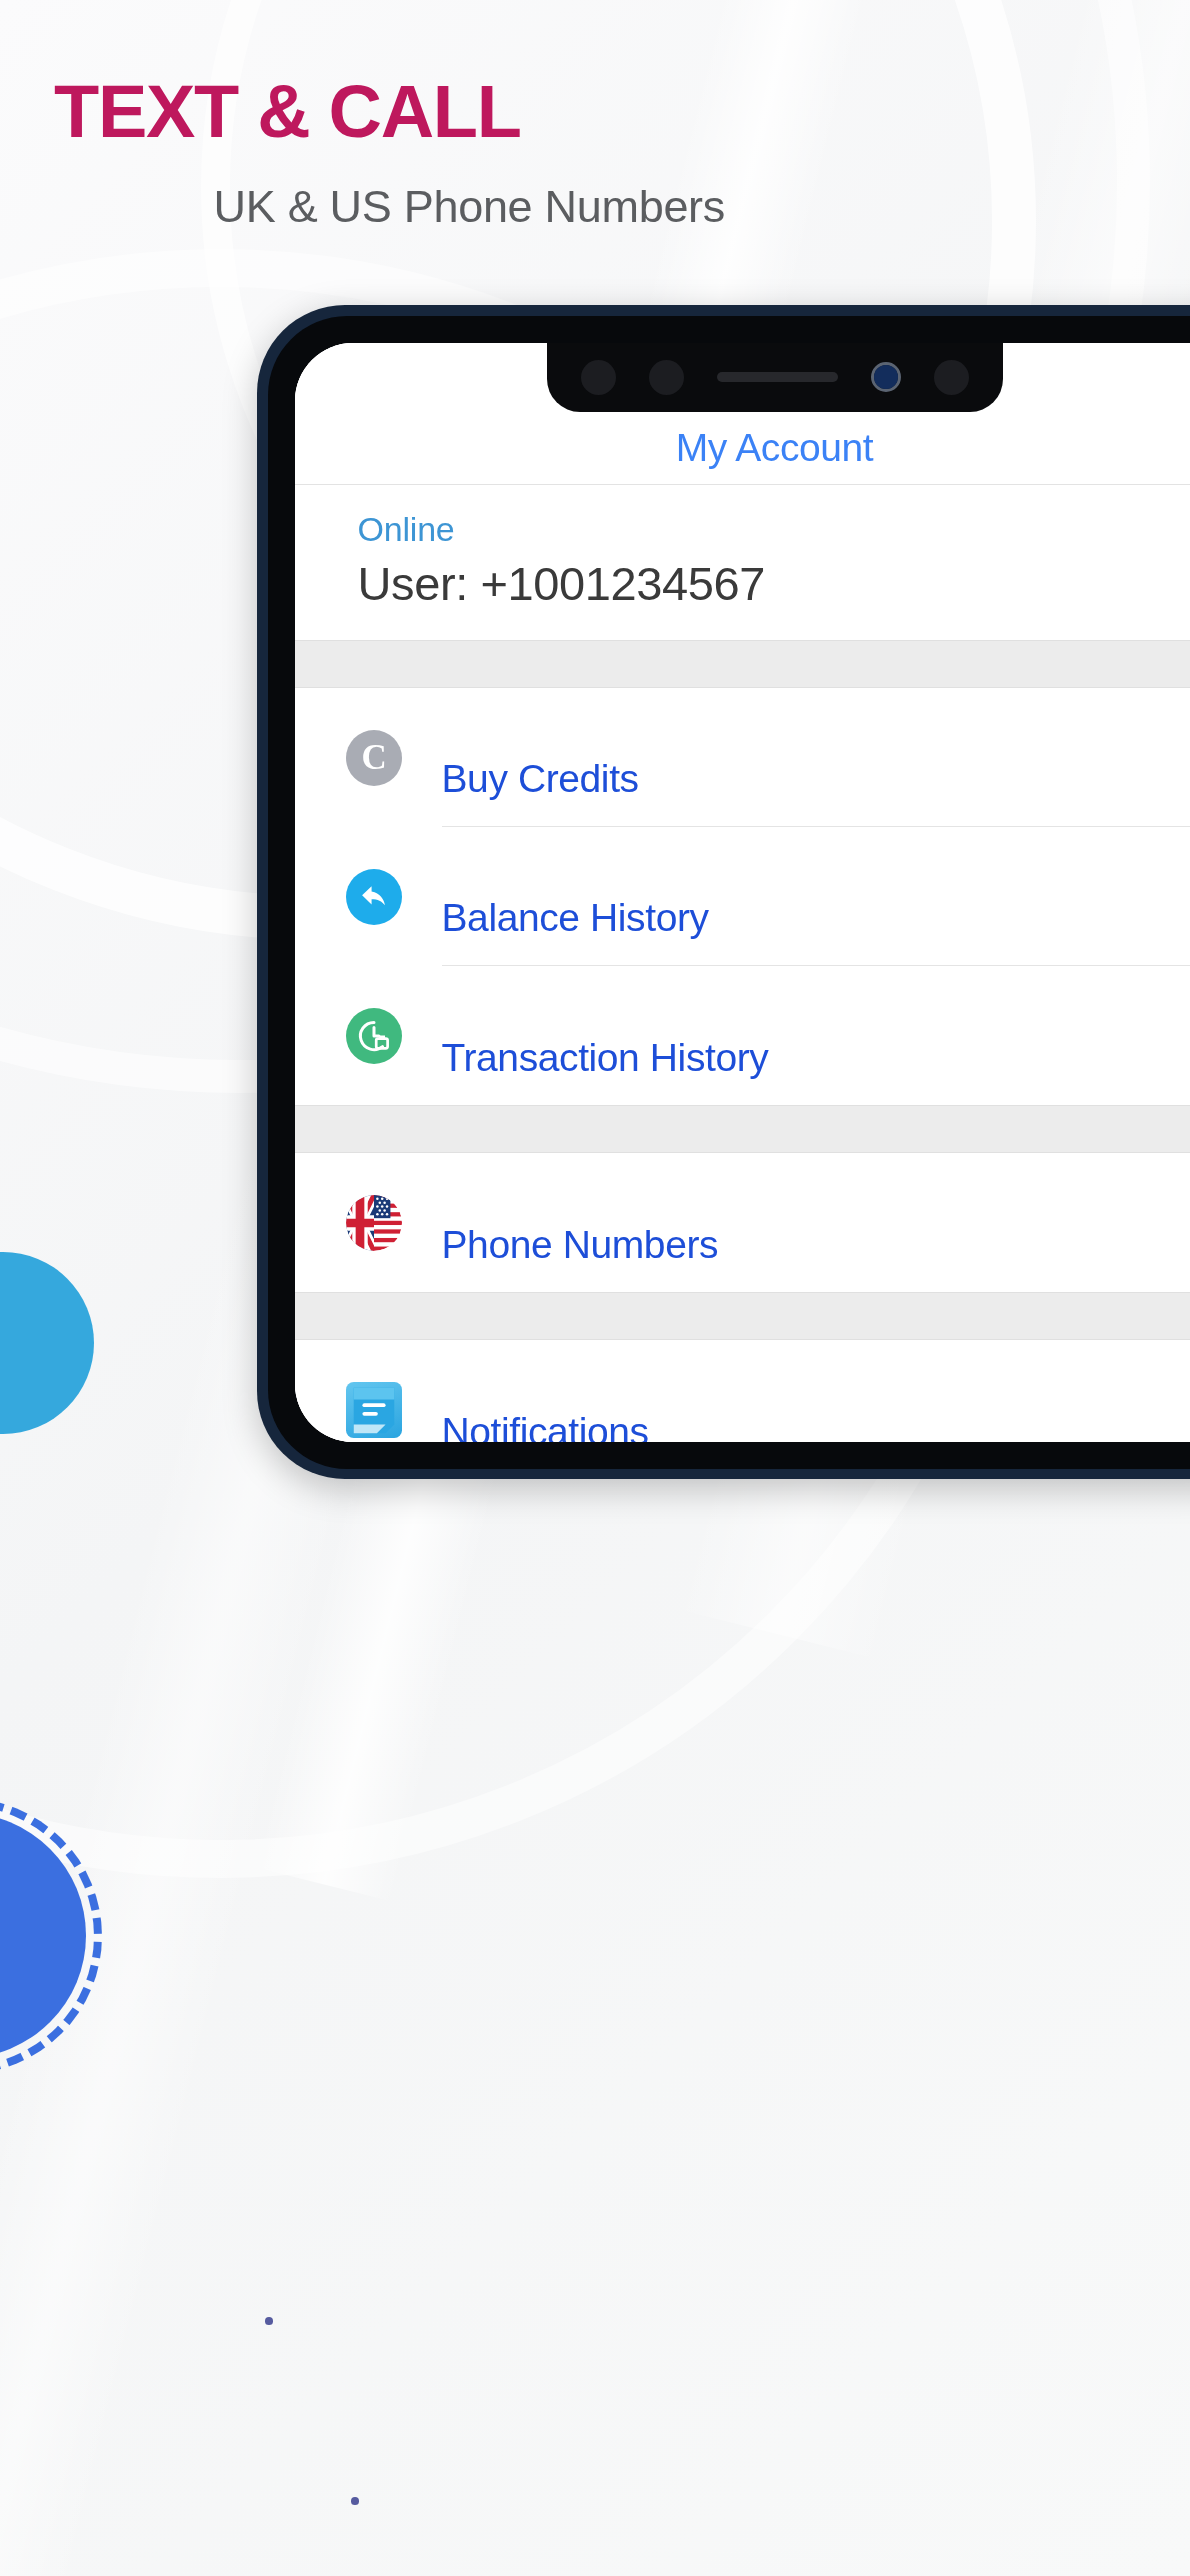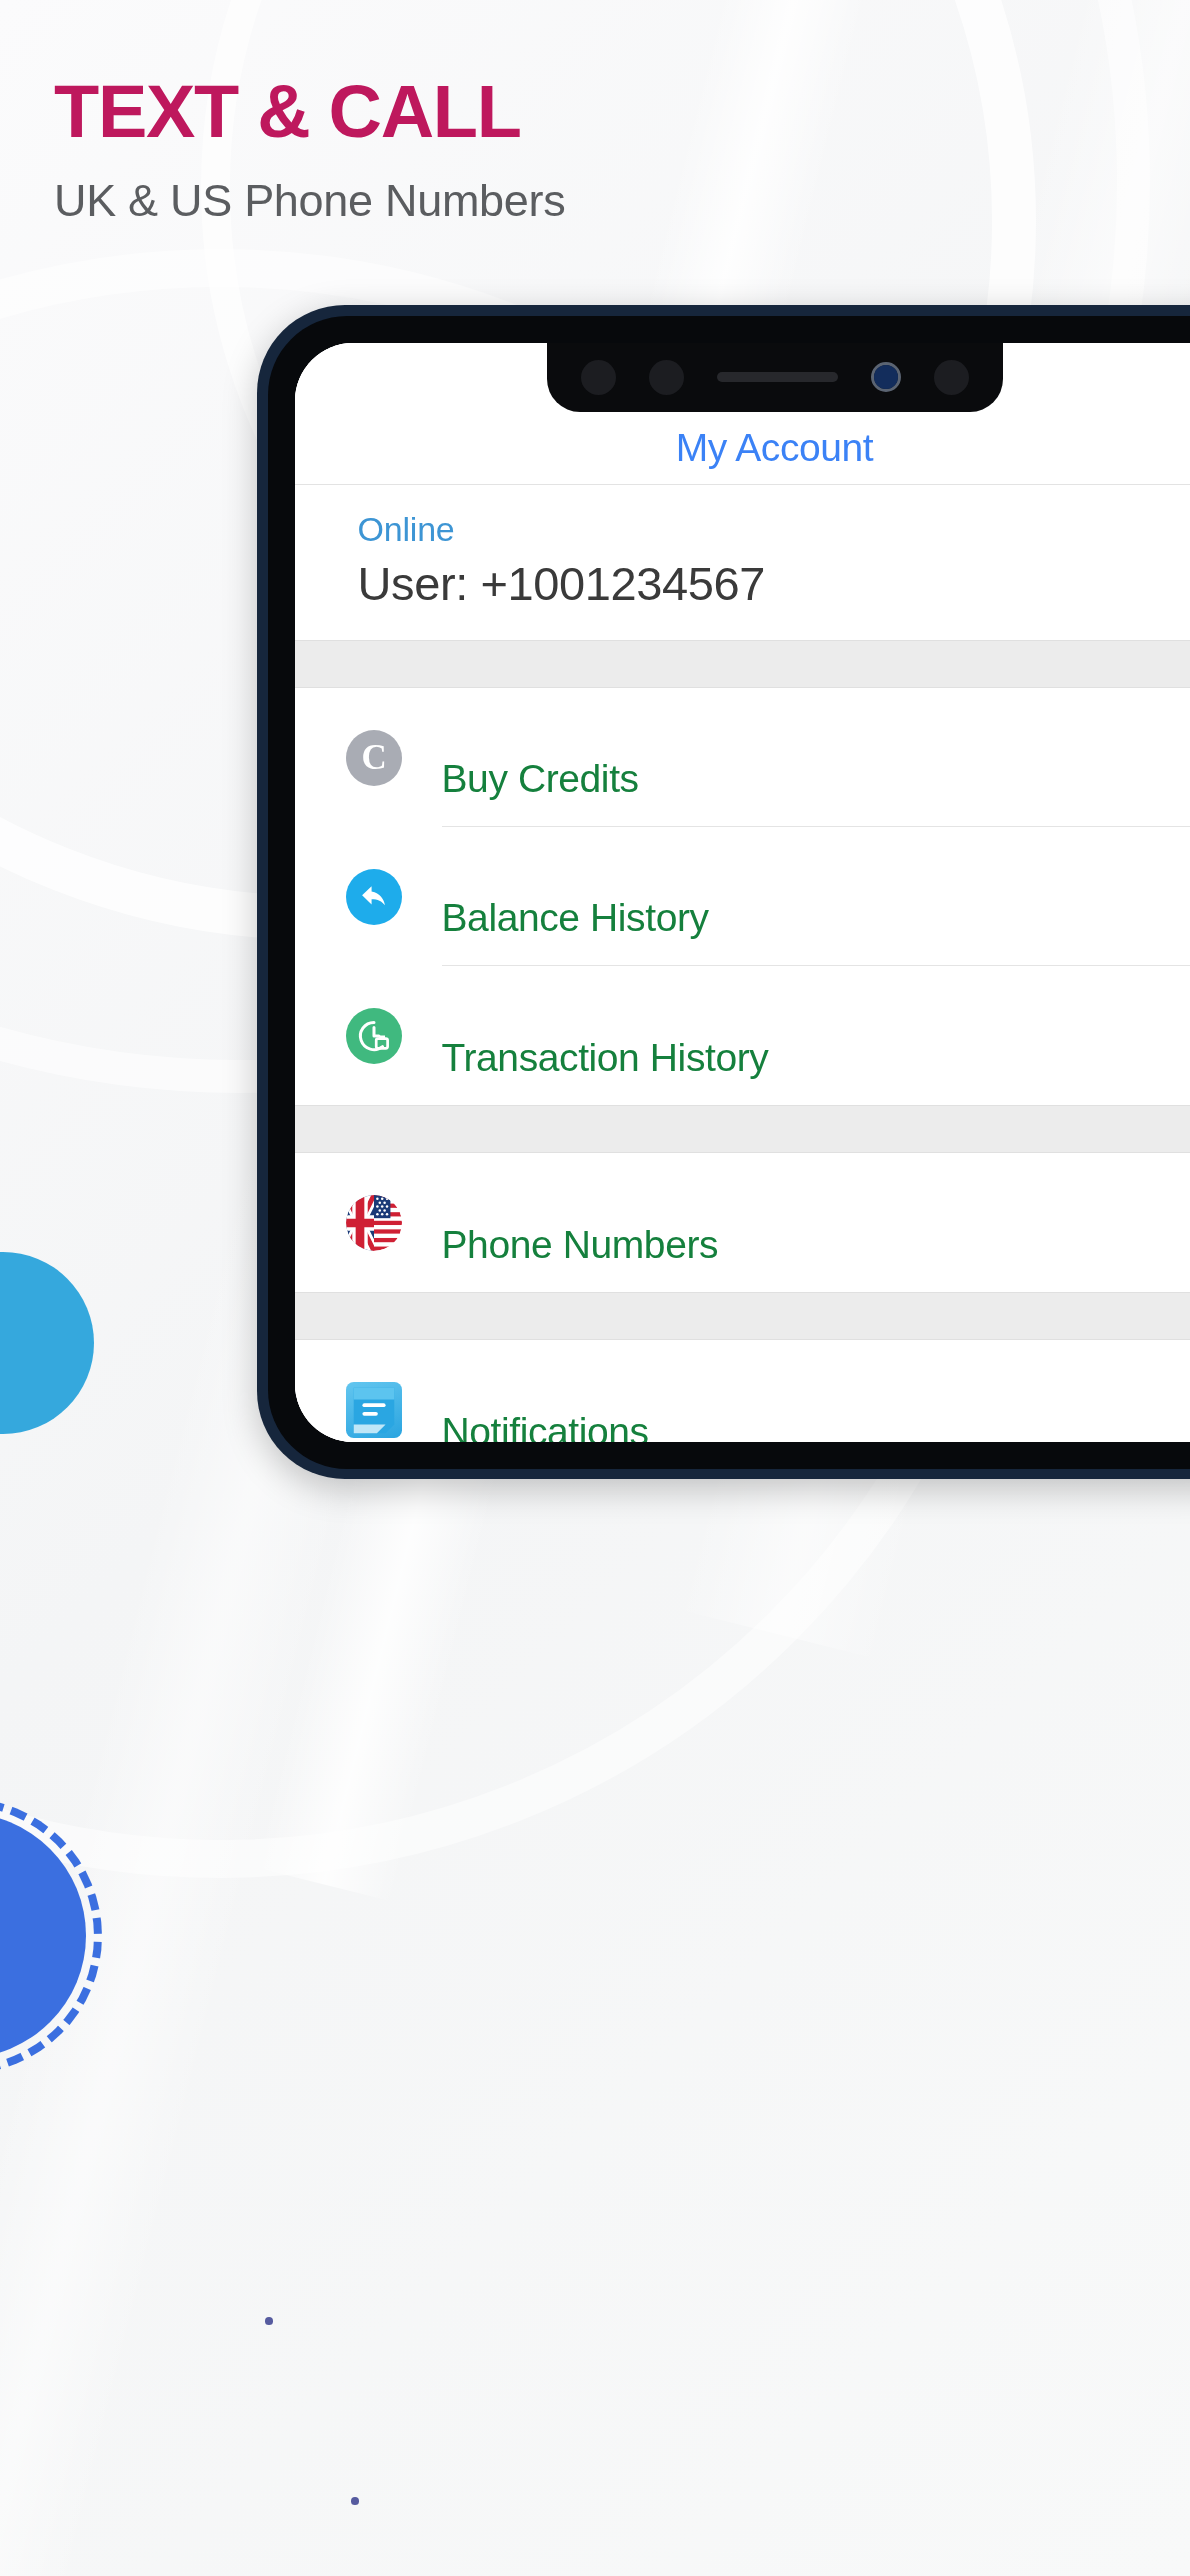--- a/index.html
+++ b/index.html
@@ -88,26 +88,27 @@
     width: 671px;
   }
   .headline h1 {
     font-size: 74px;
     line-height: 1.0;
     font-weight: bold;
     color: #be185d;
     letter-spacing: -1.3px;
   }
   .headline .sub {
-    margin-top: 21px;
+    margin-top: 27px;
     font-size: 45px;
     line-height: 1.38;
     font-weight: 300;
     color: #5b5d60;
     letter-spacing: -0.3px;
+    text-align: right;
   }
 
   
   .phone-wrap {
     position: absolute;
     left: 257px;
     top: 305px;
     width: 1035px;
     height: 1174px;
   }
@@ -237,21 +238,21 @@
     flex: 1;
     height: 100%;
     display: flex;
     align-items: center;
     border-bottom: 1px solid #e4e4e4;
     padding-right: 38px;
   }
   .menu-row:last-child .row-body { border-bottom: none; }
   .menu-row .label {
     font-size: 39px;
-    color: #15803d;
+    color: #1d4ed8;
     font-weight: 400;
     letter-spacing: -0.4px;
     margin-top: 44px;
   }
 
   
   .ic {
     width: 56px; height: 56px;
     border-radius: 50%;
     display: flex; align-items: center; justify-content: center;

